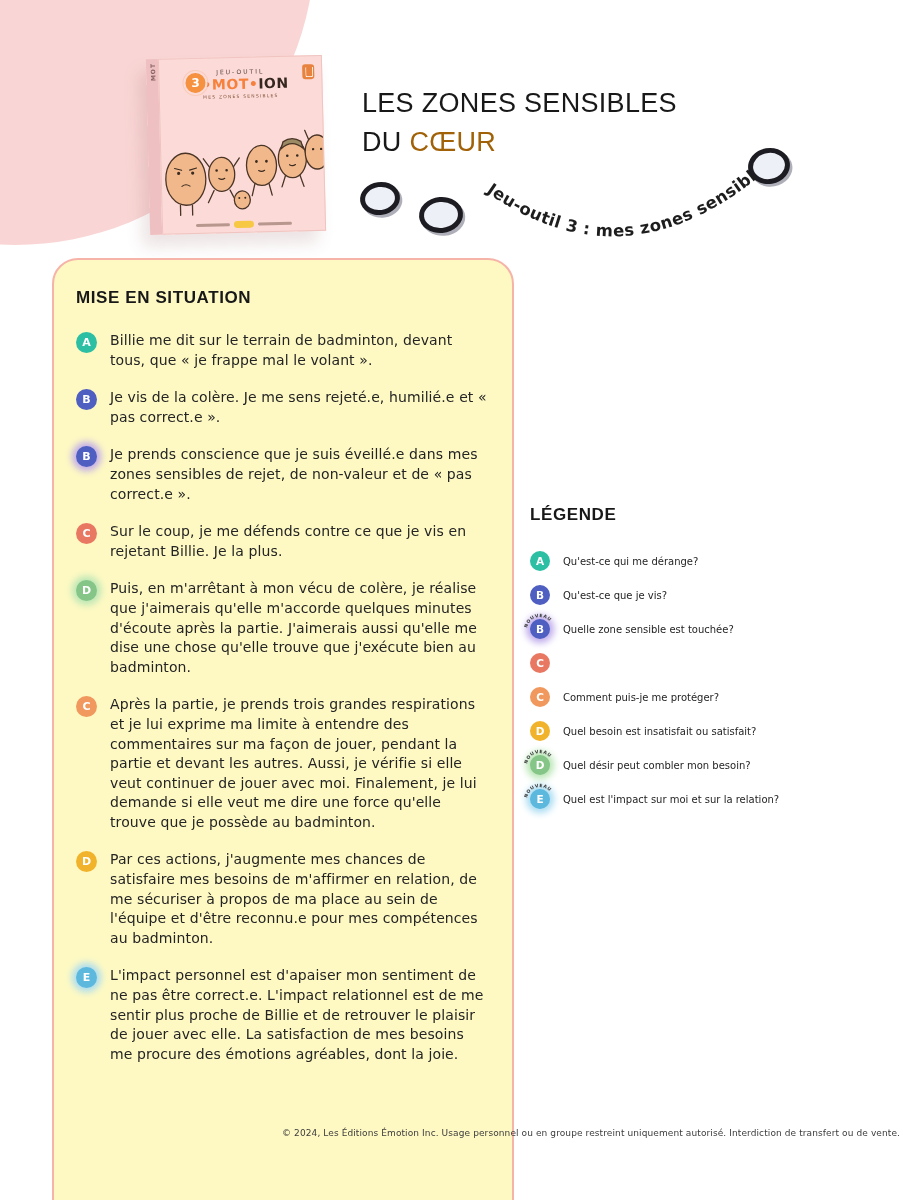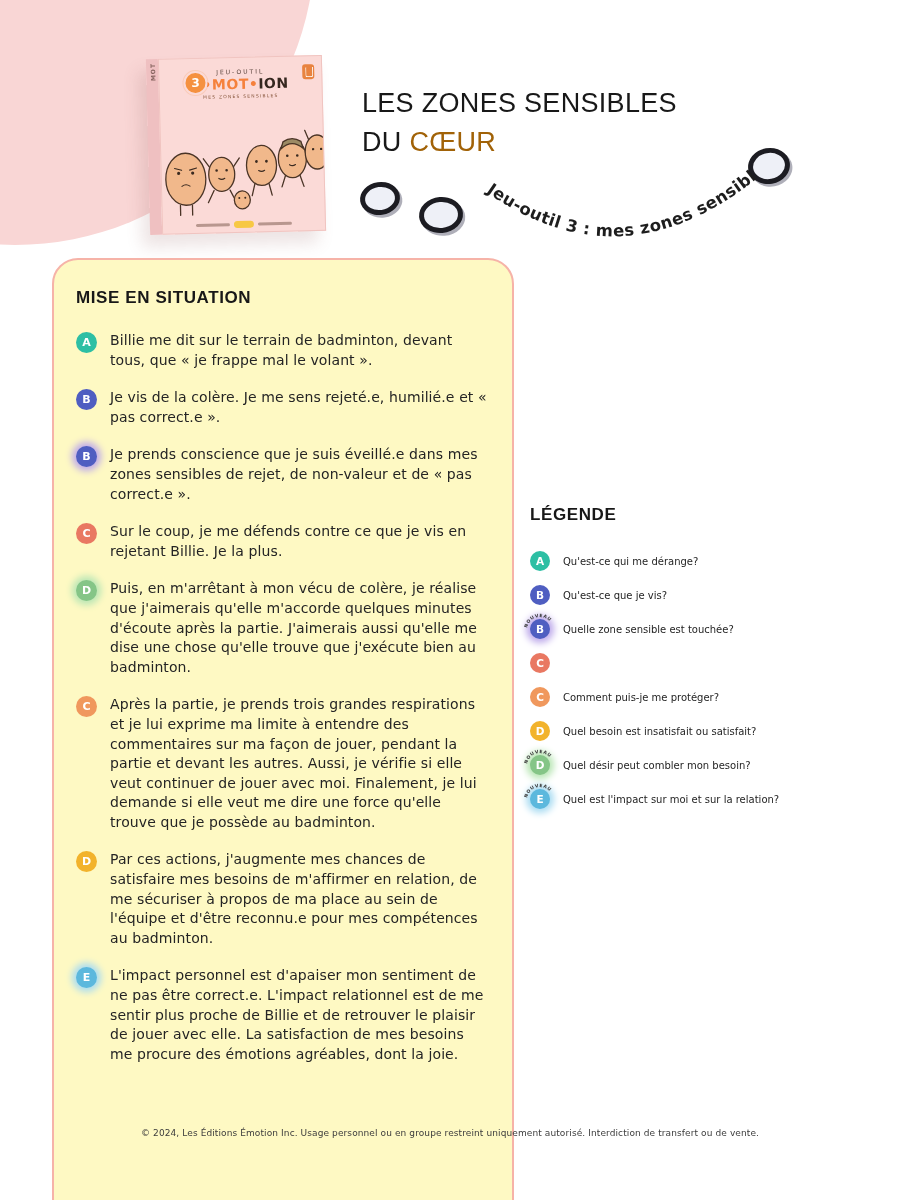--- a/index.html
+++ b/index.html
@@ -69,21 +69,21 @@
   #legend { position:absolute; left:530px; top:505px; width:365px; }
   #legend-list { margin-top:26px; }
   .legend-item { display:flex; align-items:center; margin-bottom:14px; }
   .legend-item .badge-wrap { margin-right:13px; margin-top:0; }
   .legend-item .badge { width:20px; height:20px; line-height:20px; font-size:10.5px; }
   .legend-text { font-size:10px; color:#242424; white-space:nowrap; }
   .nouveau-arc { position:absolute; left:-7px; top:-10px; width:34px; height:34px; overflow:visible; }
   .nouveau-arc text { font-size:4.6px; font-weight:bold; fill:#3a3a3a; letter-spacing:.6px; }
 
   
-  #footer { position:absolute; left:0; top:1128px; width:900px; text-align:center;
+  #footer { position:absolute; left:0; top:1128px; width:900px; text-align:right;
             font-size:9px; color:#3c3c3c; letter-spacing:.1px; }
 </style>
 </head>
 <body>
 
 <div id="page">
 
   <svg id="blob" viewBox="0 0 320 260">
     <circle cx="15" cy="-55" r="300" fill="#f9d6d5"></circle>
   </svg>

